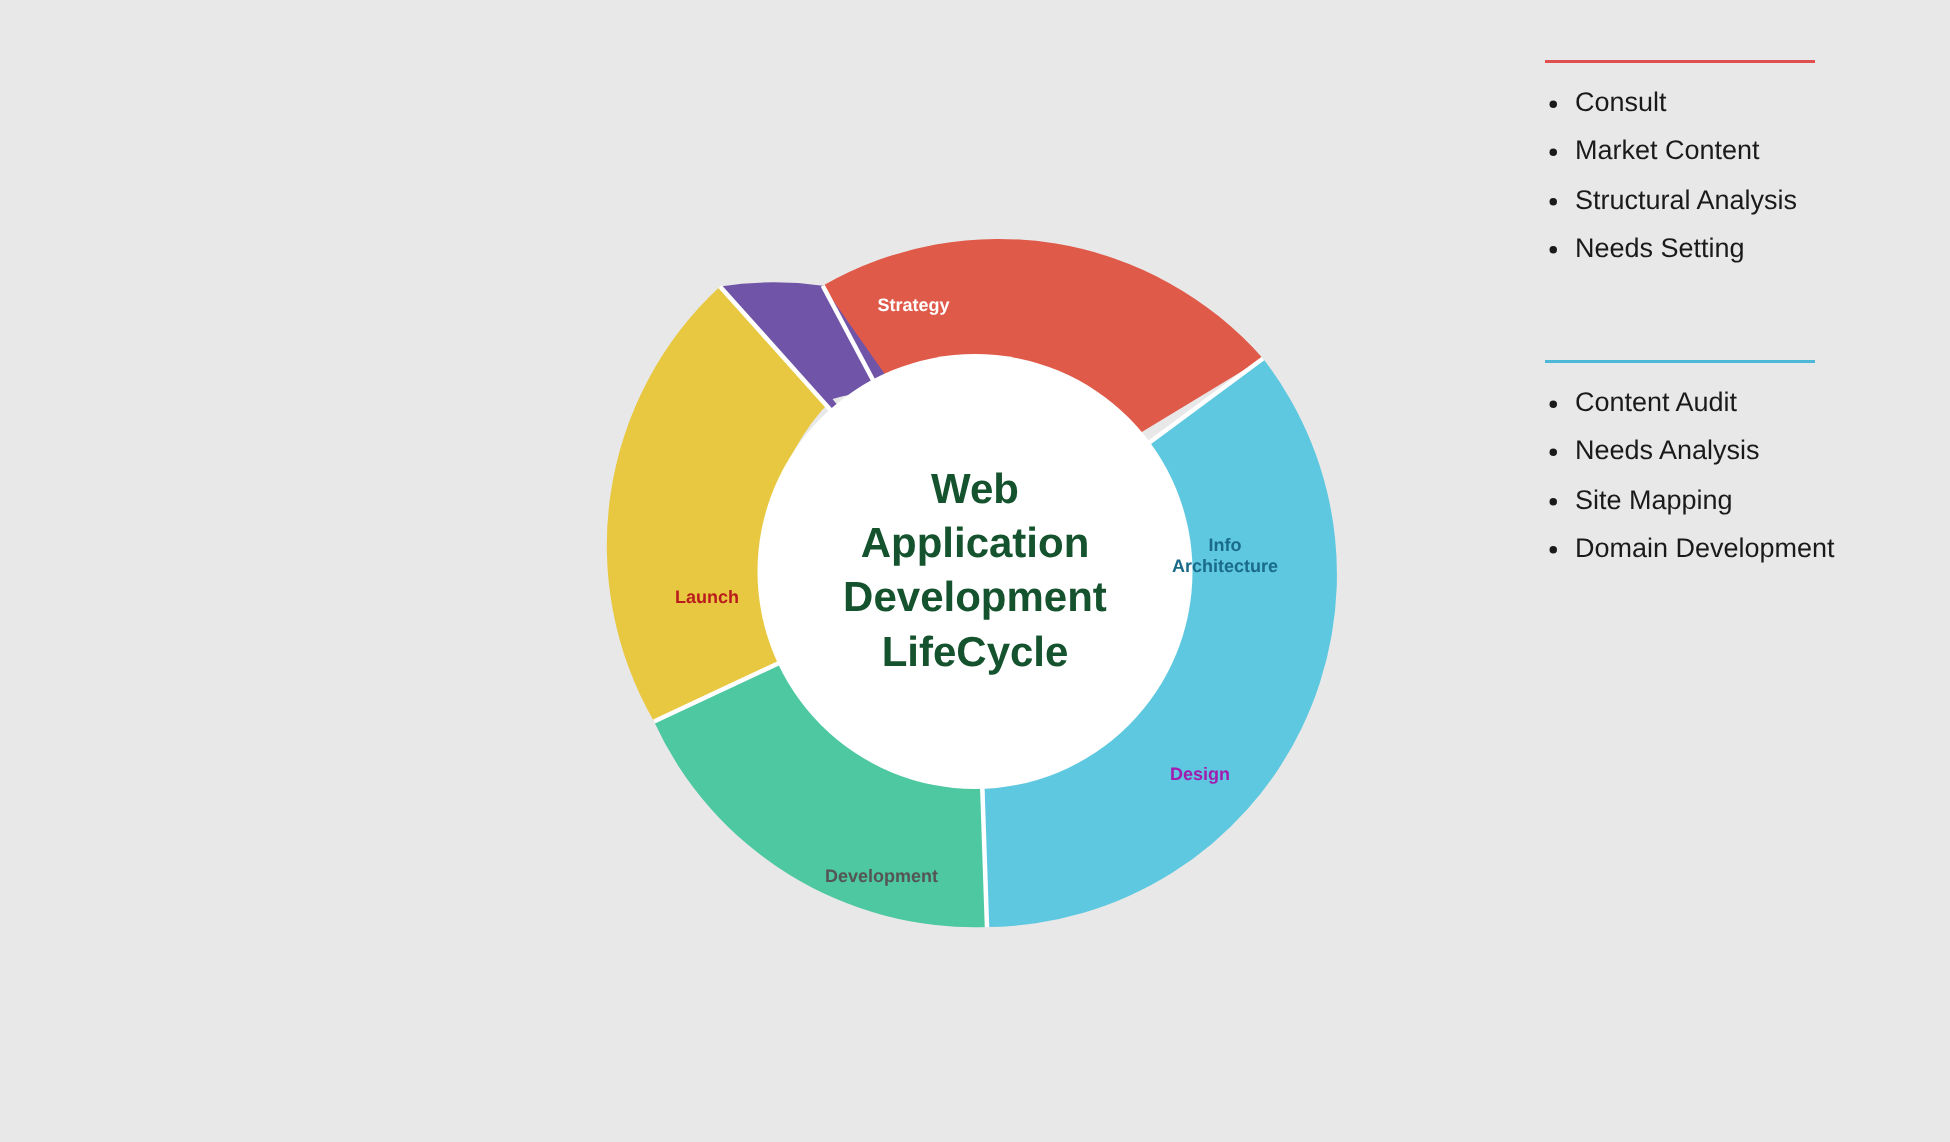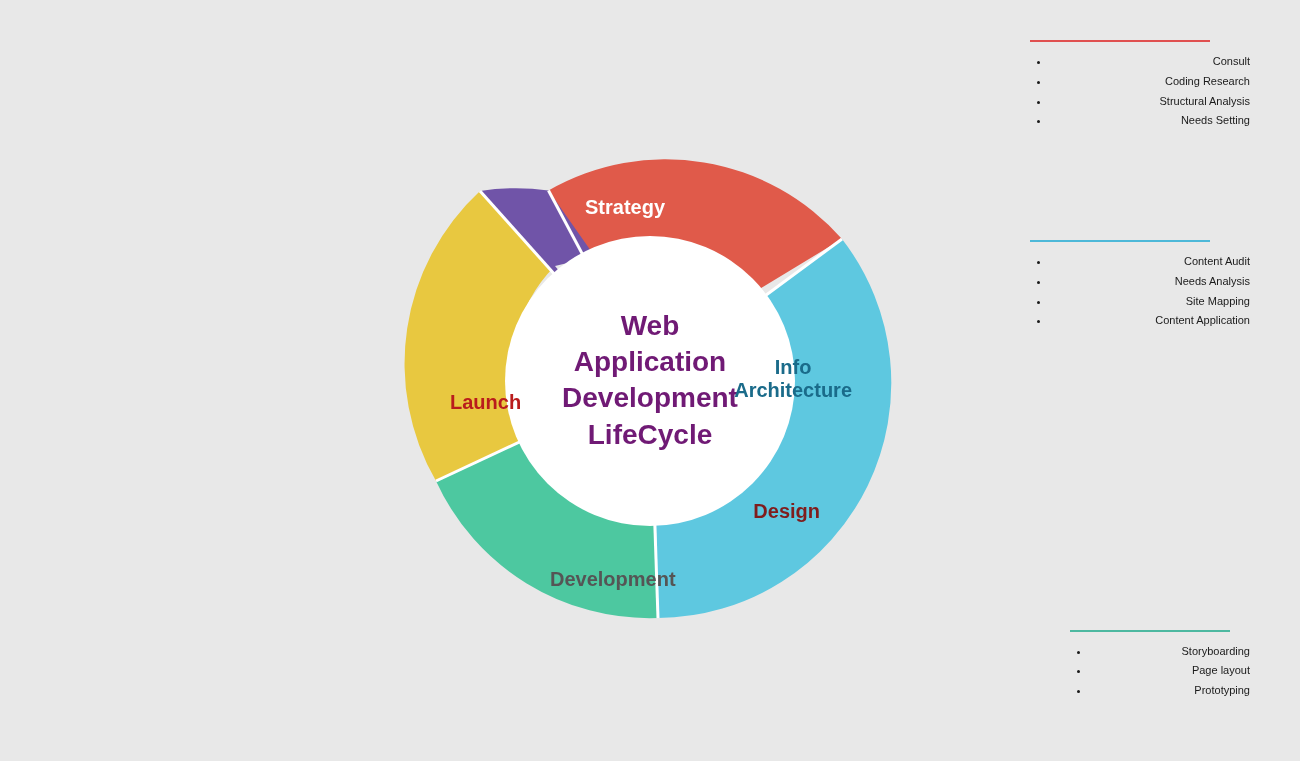--- a/index.html
+++ b/index.html
@@ -41,29 +41,29 @@
     }
 
     .center-text {
       position: absolute;
       top: 50%;
       left: 50%;
       transform: translate(-50%, -50%);
       text-align: center;
       font-size: 28px;
       font-weight: 900;
-      color: #701a75;
+      color: #14532d;
       line-height: 1.3;
       width: 200px;
     }
 
     
     .segment-label {
       position: absolute;
-      font-size: 20px;
+      font-size: 12px;
       font-weight: 700;
       color: #fff;
       text-align: center;
     }
 
     .label-strategy {
       top: 105px;
       left: 205px;
       color: #fff;
     }
@@ -71,21 +71,21 @@
     .label-info-arch {
       top: 265px;
       right: 68px;
       color: #1a6b8a;
       text-align: center;
     }
 
     .label-design {
       bottom: 148px;
       right: 100px;
-      color: #7f1d1d;
+      color: #a21caf;
     }
 
     .label-development {
       bottom: 80px;
       left: 170px;
       color: #555;
     }
 
     .label-launch {
       top: 300px;
@@ -97,24 +97,23 @@
     .info-panel {
       position: absolute;
     }
 
     .info-panel ul {
       list-style: disc;
       padding-left: 20px;
     }
 
     .info-panel ul li {
-      font-size: 11px;
+      font-size: 18px;
       color: #1a1a1a;
       line-height: 1.8;
-      text-align: right;
     }
 
     .panel-line {
       height: 2px;
       margin-bottom: 10px;
     }
 
     
     .panel-strategy {
       top: 40px;
@@ -268,40 +267,32 @@
 Architecture</div>
     <div class="segment-label label-design">Design</div>
     <div class="segment-label label-development">Development</div>
     <div class="segment-label label-launch">Launch</div>
   </div>
 
   <div class="info-panel panel-strategy">
     <div class="panel-line" style="background:#e05050;"></div>
     <ul>
       <li>Consult</li>
-      <li>Coding Research</li>
+      <li>Market Content</li>
       <li>Structural Analysis</li>
       <li>Needs Setting</li>
     </ul>
   </div>
 
   <div class="info-panel panel-info-arch">
     <div class="panel-line" style="background:#4db8d8;"></div>
     <ul>
       <li>Content Audit</li>
       <li>Needs Analysis</li>
       <li>Site Mapping</li>
-      <li>Content Application</li>
+      <li>Domain Development</li>
     </ul>
   </div>
 
-  <div class="info-panel panel-design">
-    <div class="panel-line" style="background:#4db8a0;"></div>
-    <ul>
-      <li>Storyboarding</li>
-      <li>Page layout</li>
-      <li>Prototyping</li>
-    </ul>
-  </div>
 
 
 
 </div>
 
 </body></html>

